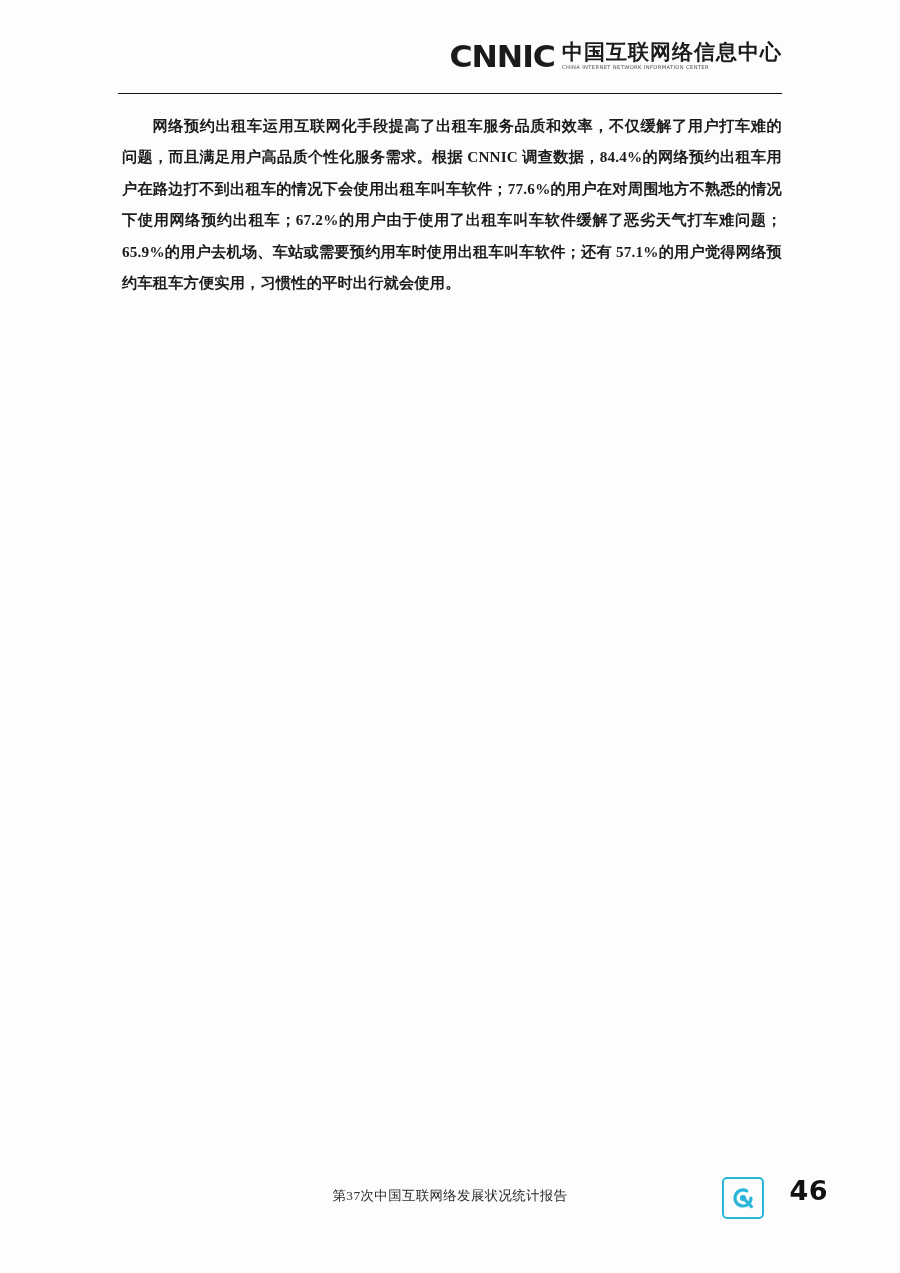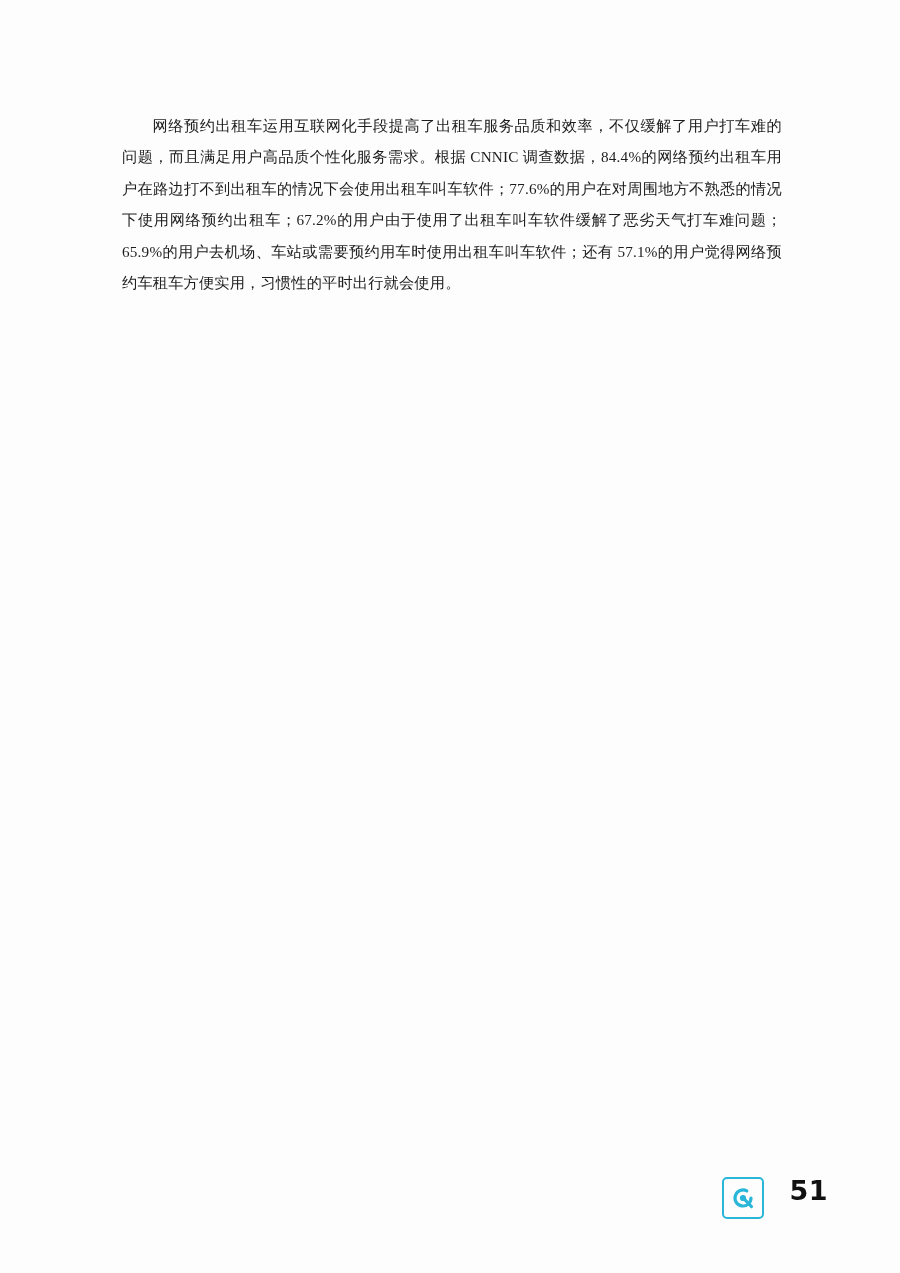--- a/index.html
+++ b/index.html
@@ -74,20 +74,21 @@
     bottom: 0;
     border-top: 1.6px solid #111;
   }
 
   
   .content {
     position: absolute;
     top: 110px;
     left: 122px;
     width: 660px;
+    font-weight: bold;
   }
   .para {
     font-size: 15.2px;
     line-height: 2.07;
     text-align: justify;
     text-justify: inter-ideograph;
     text-indent: 2em;
     margin: 0 0 2px 0;
     color: #1c1c1c;
     letter-spacing: 0.2px;
@@ -133,29 +134,40 @@
     font-weight: bold;
     color: #111;
     letter-spacing: 0.5px;
   }
 </style>
 </head>
 <body>
 
 <div class="page">
 
+  <div class="header">
+    <div class="logo-block">
+      <span class="cnnic-mark">CNNIC</span>
+      <span class="cnnic-cn">
+        <span class="cn-main">中国互联网络信息中心</span>
+        <span class="cn-sub">CHINA INTERNET NETWORK INFORMATION CENTER</span>
+      </span>
+    </div>
+    <div class="header-rule"></div>
+  </div>
 
   <div class="content">
     <p class="para">网络预约出租车运用互联网化手段提高了出租车服务品质和效率，不仅缓解了用户打车难的问题，而且满足用户高品质个性化服务需求。根据 CNNIC 调查数据，84.4%的网络预约出租车用户在路边打不到出租车的情况下会使用出租车叫车软件；77.6%的用户在对周围地方不熟悉的情况下使用网络预约出租车；67.2%的用户由于使用了出租车叫车软件缓解了恶劣天气打车难问题；65.9%的用户去机场、车站或需要预约用车时使用出租车叫车软件；还有 57.1%的用户觉得网络预约车租车方便实用，习惯性的平时出行就会使用。</p>
   </div>
 
   <div class="footer">
+    <div class="footer-title">第37次中国互联网络发展状况统计报告</div>
     <div class="footer-badge">
       <svg width="24" height="24" viewBox="0 0 24 24" aria-hidden="true">
         <path d="M20 12a8 8 0 1 1-4.2-7.05" fill="none" stroke="#29b6d8" stroke-width="3.2" stroke-linecap="round"></path>
         <circle cx="12" cy="12" r="3.1" fill="#29b6d8"></circle>
         <path d="M13.6 13.4 L20.5 20.6" stroke="#29b6d8" stroke-width="3" stroke-linecap="round"></path>
       </svg>
     </div>
-    <div class="page-number">51</div>
+    <div class="page-number">46</div>
   </div>
 
 </div>
 
 </body></html>

